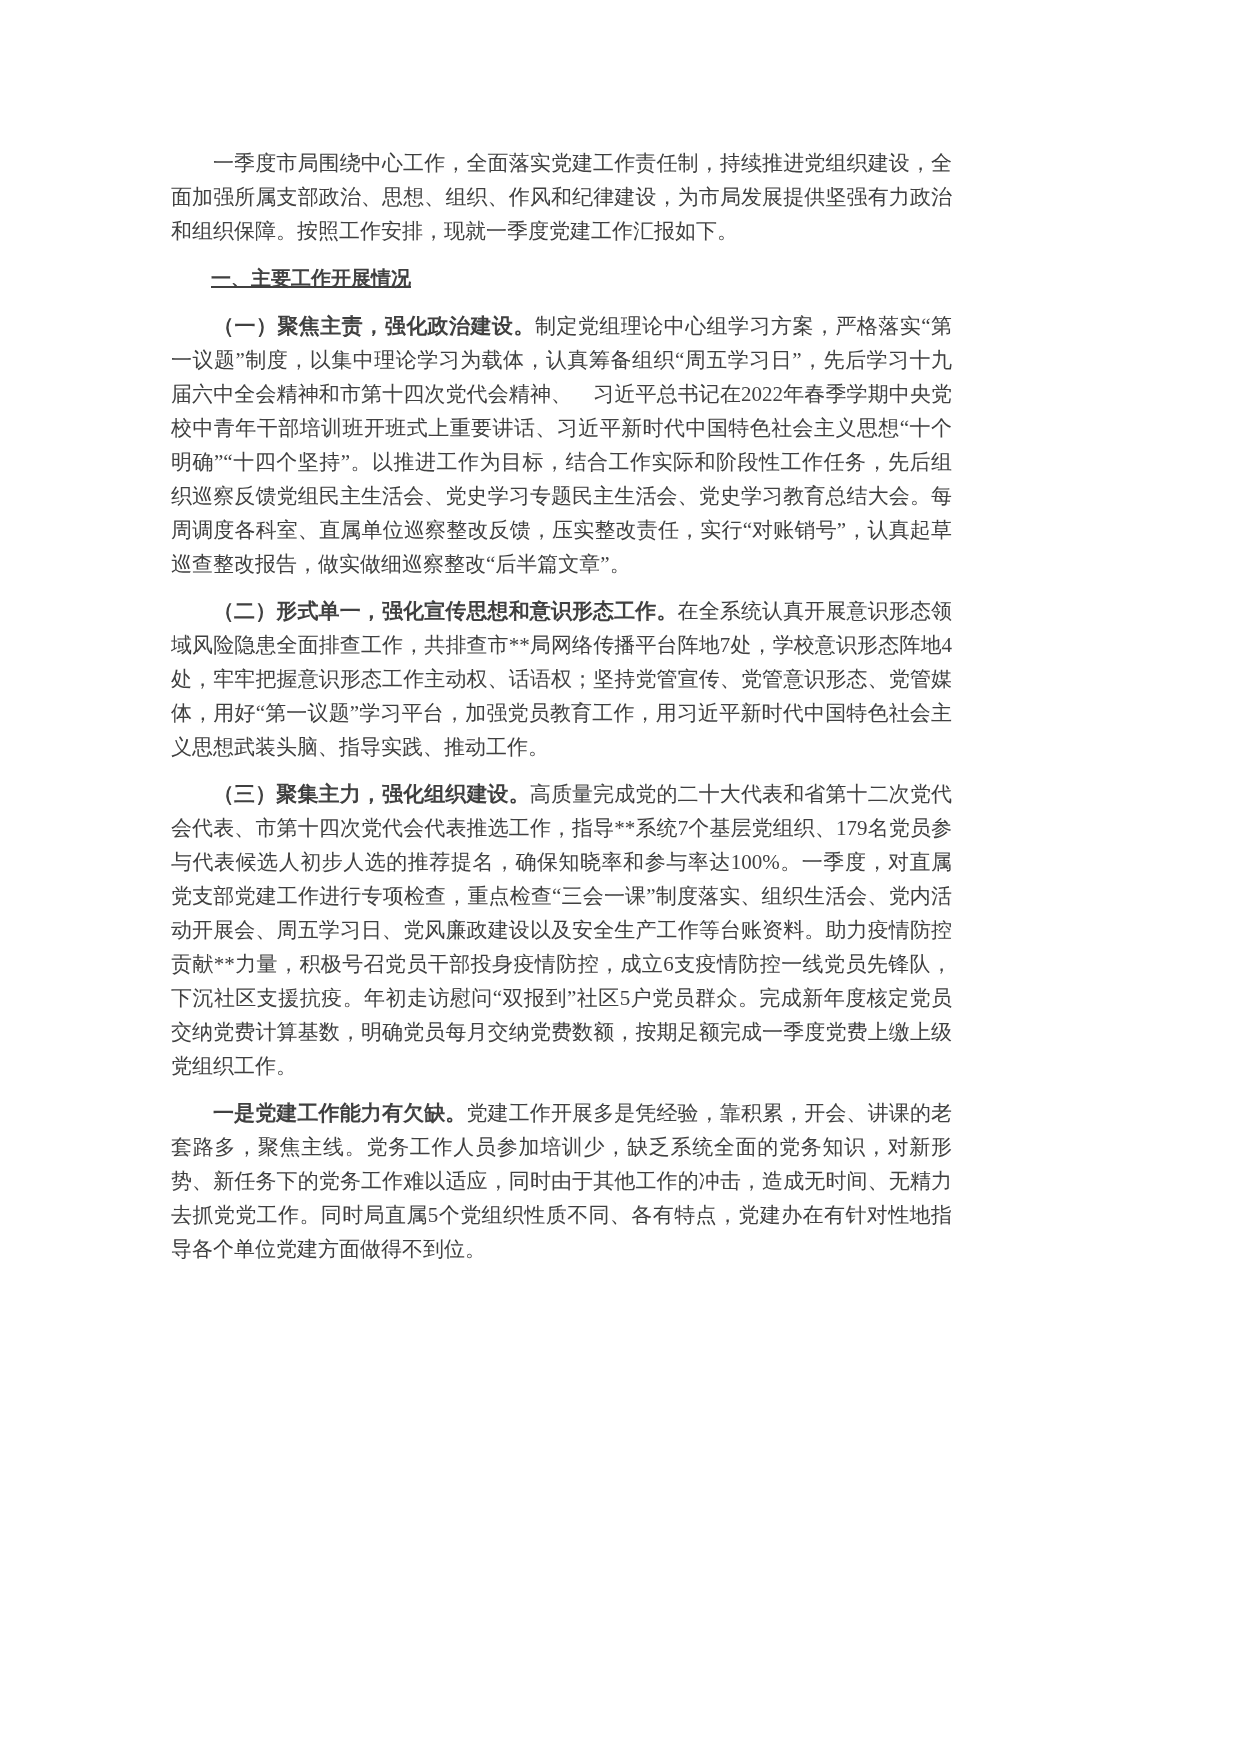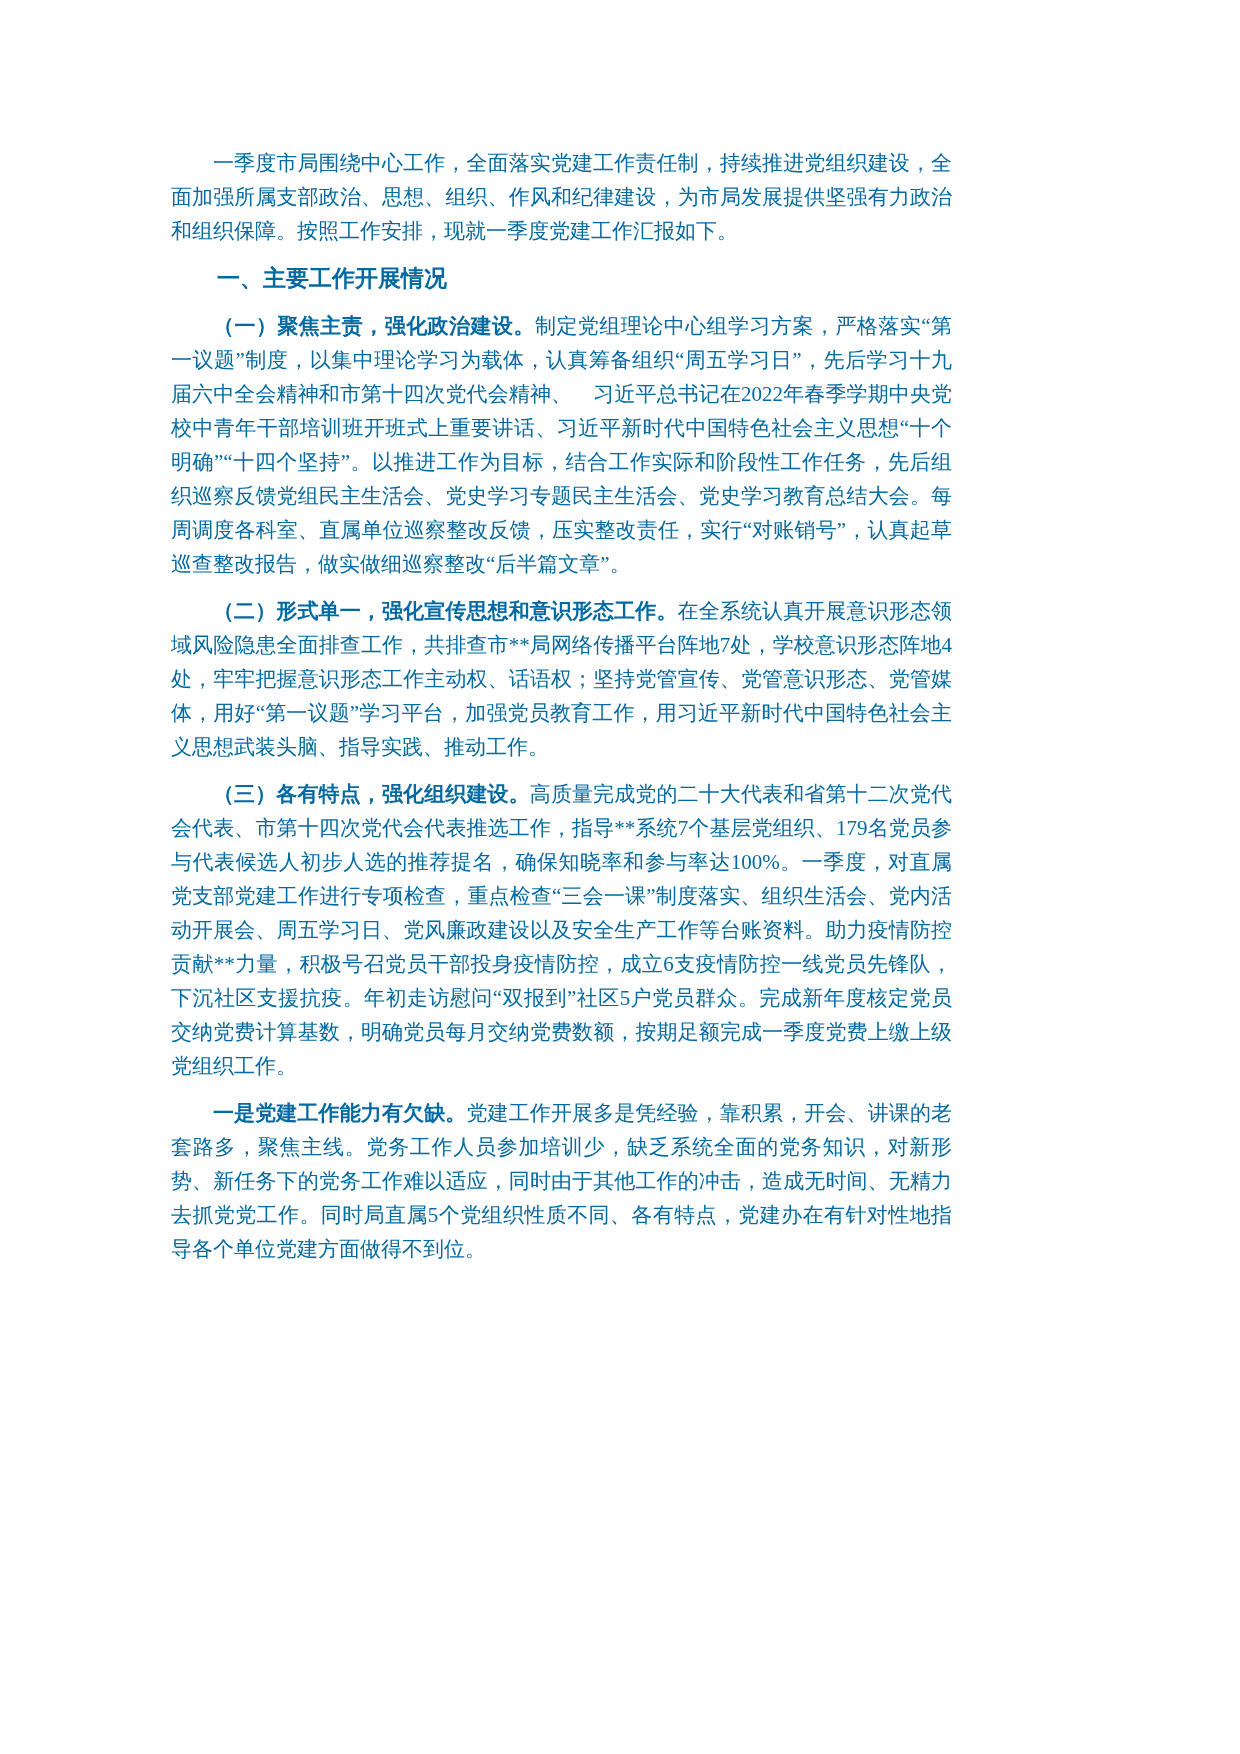--- a/index.html
+++ b/index.html
@@ -3,55 +3,56 @@
 <meta charset="utf-8">
 <style>
   * { margin: 0; padding: 0; box-sizing: border-box; }
   html, body { background: #ffffff; }
   .page {
     width: 1240px;
     min-height: 1754px;
     margin: 0 auto;
     background: #ffffff;
     padding: 146px 288px 120px 171px;
-    color: #0369a1;
+    color: #404040;
     font-family: "Liberation Serif", "DejaVu Serif", serif;
     font-size: 21px;
     line-height: 34px;
     text-align: justify;
   }
   .para {
     text-indent: 2em;
     margin-bottom: 13px;
   }
   .heading {
     text-indent: 2em;
     font-weight: bold;
     font-family: "Liberation Sans", "DejaVu Sans", sans-serif;
-    font-size: 23px;
+    font-size: 20px;
     line-height: 34px;
     margin: 9px 0 14px 0;
+    text-decoration: underline;
   }
   .lead {
     font-weight: bold;
     font-family: Liberation Sans, sans-serif;
   }
 </style>
 </head>
 <body>
 
 <div class="page">
 
   <p class="para"><span class="lead"></span><span>一季度市局围绕中心工作，全面落实党建工作责任制，持续推进党组织建设，全面加强所属支部政治、思想、组织、作风和纪律建设，为市局发展提供坚强有力政治和组织保障。按照工作安排，现就一季度党建工作汇报如下。</span></p>
 
   <p class="heading">一、主要工作开展情况</p>
 
   <p class="para"><span class="lead">（一）聚焦主责，强化政治建设。</span><span>制定党组理论中心组学习方案，严格落实“第一议题”制度，以集中理论学习为载体，认真筹备组织“周五学习日”，先后学习十九届六中全会精神和市第十四次党代会精神、　习近平总书记在2022年春季学期中央党校中青年干部培训班开班式上重要讲话、习近平新时代中国特色社会主义思想“十个明确”“十四个坚持”。以推进工作为目标，结合工作实际和阶段性工作任务，先后组织巡察反馈党组民主生活会、党史学习专题民主生活会、党史学习教育总结大会。每周调度各科室、直属单位巡察整改反馈，压实整改责任，实行“对账销号”，认真起草巡查整改报告，做实做细巡察整改“后半篇文章”。</span></p>
 
   <p class="para"><span class="lead">（二）形式单一，强化宣传思想和意识形态工作。</span><span>在全系统认真开展意识形态领域风险隐患全面排查工作，共排查市**局网络传播平台阵地7处，学校意识形态阵地4处，牢牢把握意识形态工作主动权、话语权；坚持党管宣传、党管意识形态、党管媒体，用好“第一议题”学习平台，加强党员教育工作，用习近平新时代中国特色社会主义思想武装头脑、指导实践、推动工作。</span></p>
 
-  <p class="para"><span class="lead">（三）各有特点，强化组织建设。</span><span>高质量完成党的二十大代表和省第十二次党代会代表、市第十四次党代会代表推选工作，指导**系统7个基层党组织、179名党员参与代表候选人初步人选的推荐提名，确保知晓率和参与率达100%。一季度，对直属党支部党建工作进行专项检查，重点检查“三会一课”制度落实、组织生活会、党内活动开展会、周五学习日、党风廉政建设以及安全生产工作等台账资料。助力疫情防控贡献**力量，积极号召党员干部投身疫情防控，成立6支疫情防控一线党员先锋队，下沉社区支援抗疫。年初走访慰问“双报到”社区5户党员群众。完成新年度核定党员交纳党费计算基数，明确党员每月交纳党费数额，按期足额完成一季度党费上缴上级党组织工作。</span></p>
+  <p class="para"><span class="lead">（三）聚集主力，强化组织建设。</span><span>高质量完成党的二十大代表和省第十二次党代会代表、市第十四次党代会代表推选工作，指导**系统7个基层党组织、179名党员参与代表候选人初步人选的推荐提名，确保知晓率和参与率达100%。一季度，对直属党支部党建工作进行专项检查，重点检查“三会一课”制度落实、组织生活会、党内活动开展会、周五学习日、党风廉政建设以及安全生产工作等台账资料。助力疫情防控贡献**力量，积极号召党员干部投身疫情防控，成立6支疫情防控一线党员先锋队，下沉社区支援抗疫。年初走访慰问“双报到”社区5户党员群众。完成新年度核定党员交纳党费计算基数，明确党员每月交纳党费数额，按期足额完成一季度党费上缴上级党组织工作。</span></p>
 
 
 
   <p class="para"><span class="lead">一是党建工作能力有欠缺。</span><span>党建工作开展多是凭经验，靠积累，开会、讲课的老套路多，聚焦主线。党务工作人员参加培训少，缺乏系统全面的党务知识，对新形势、新任务下的党务工作难以适应，同时由于其他工作的冲击，造成无时间、无精力去抓党党工作。同时局直属5个党组织性质不同、各有特点，党建办在有针对性地指导各个单位党建方面做得不到位。</span></p>
 
 </div>
 
 </body></html>

